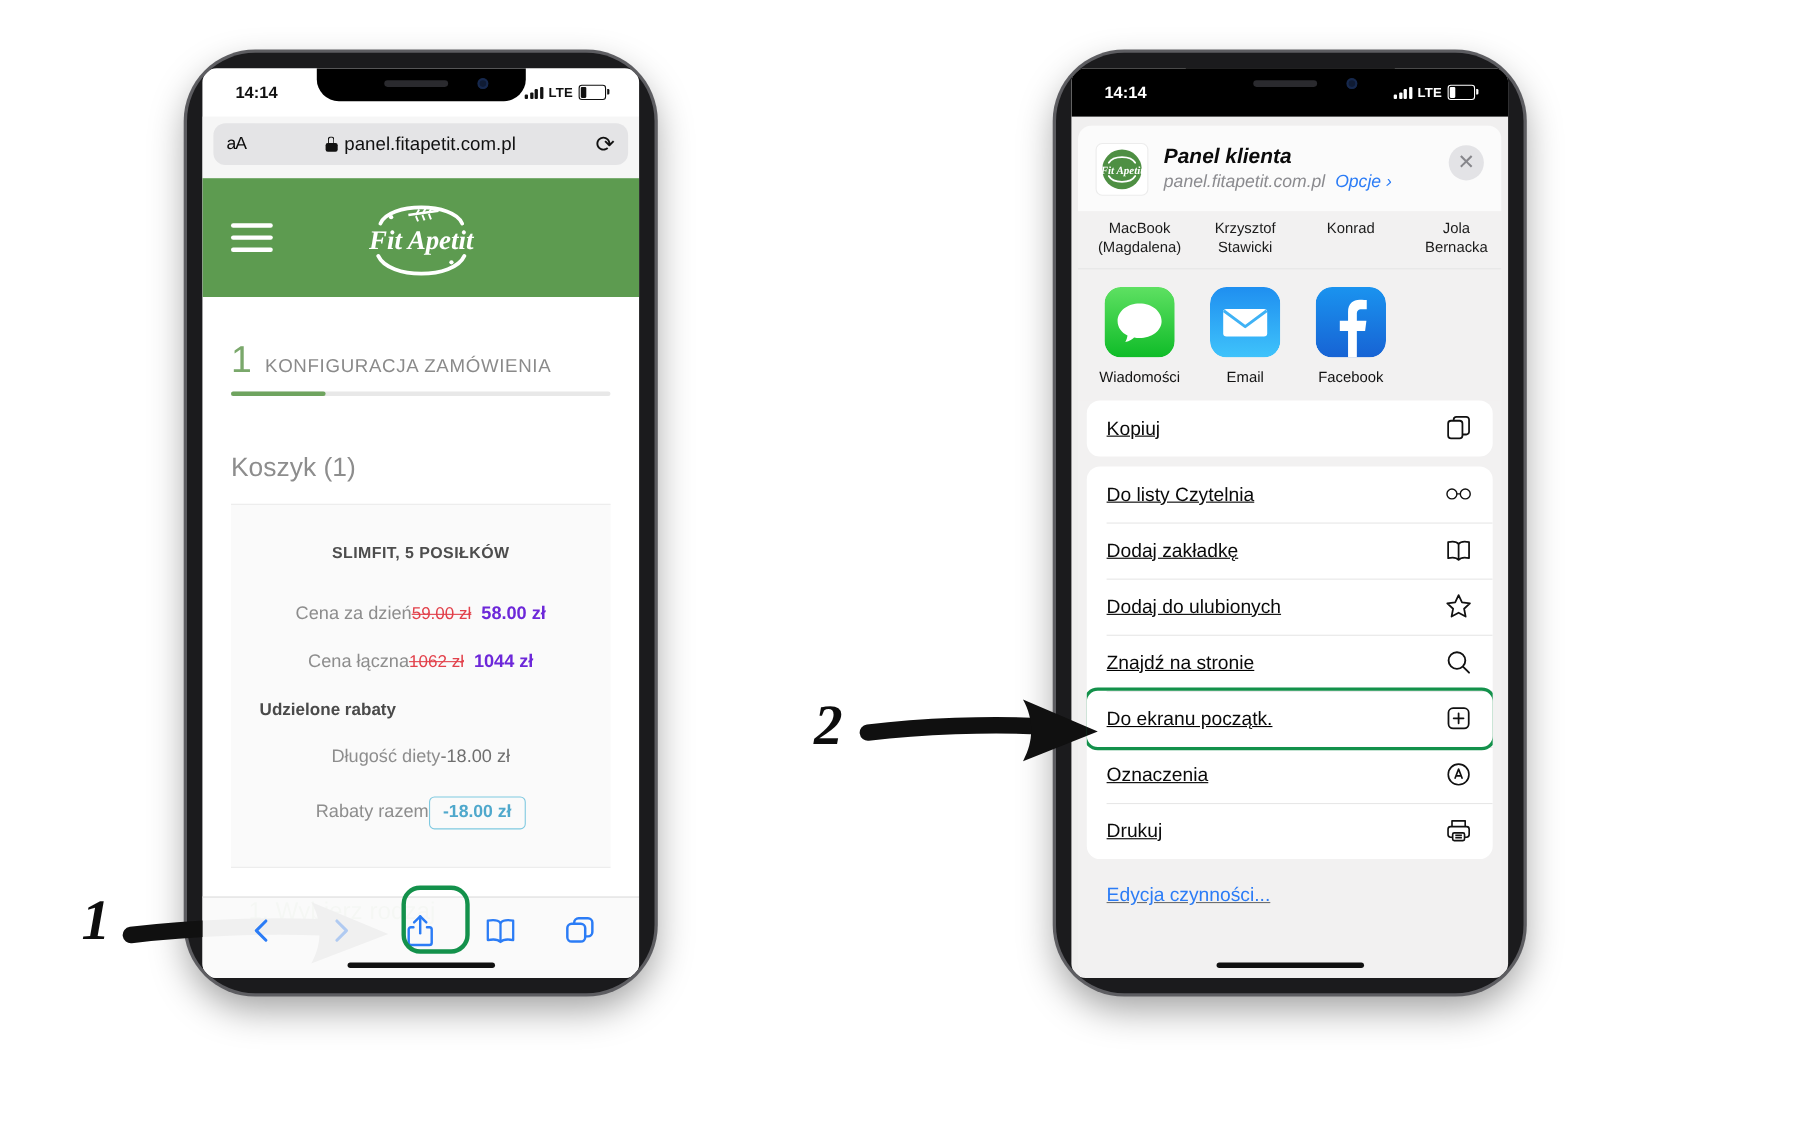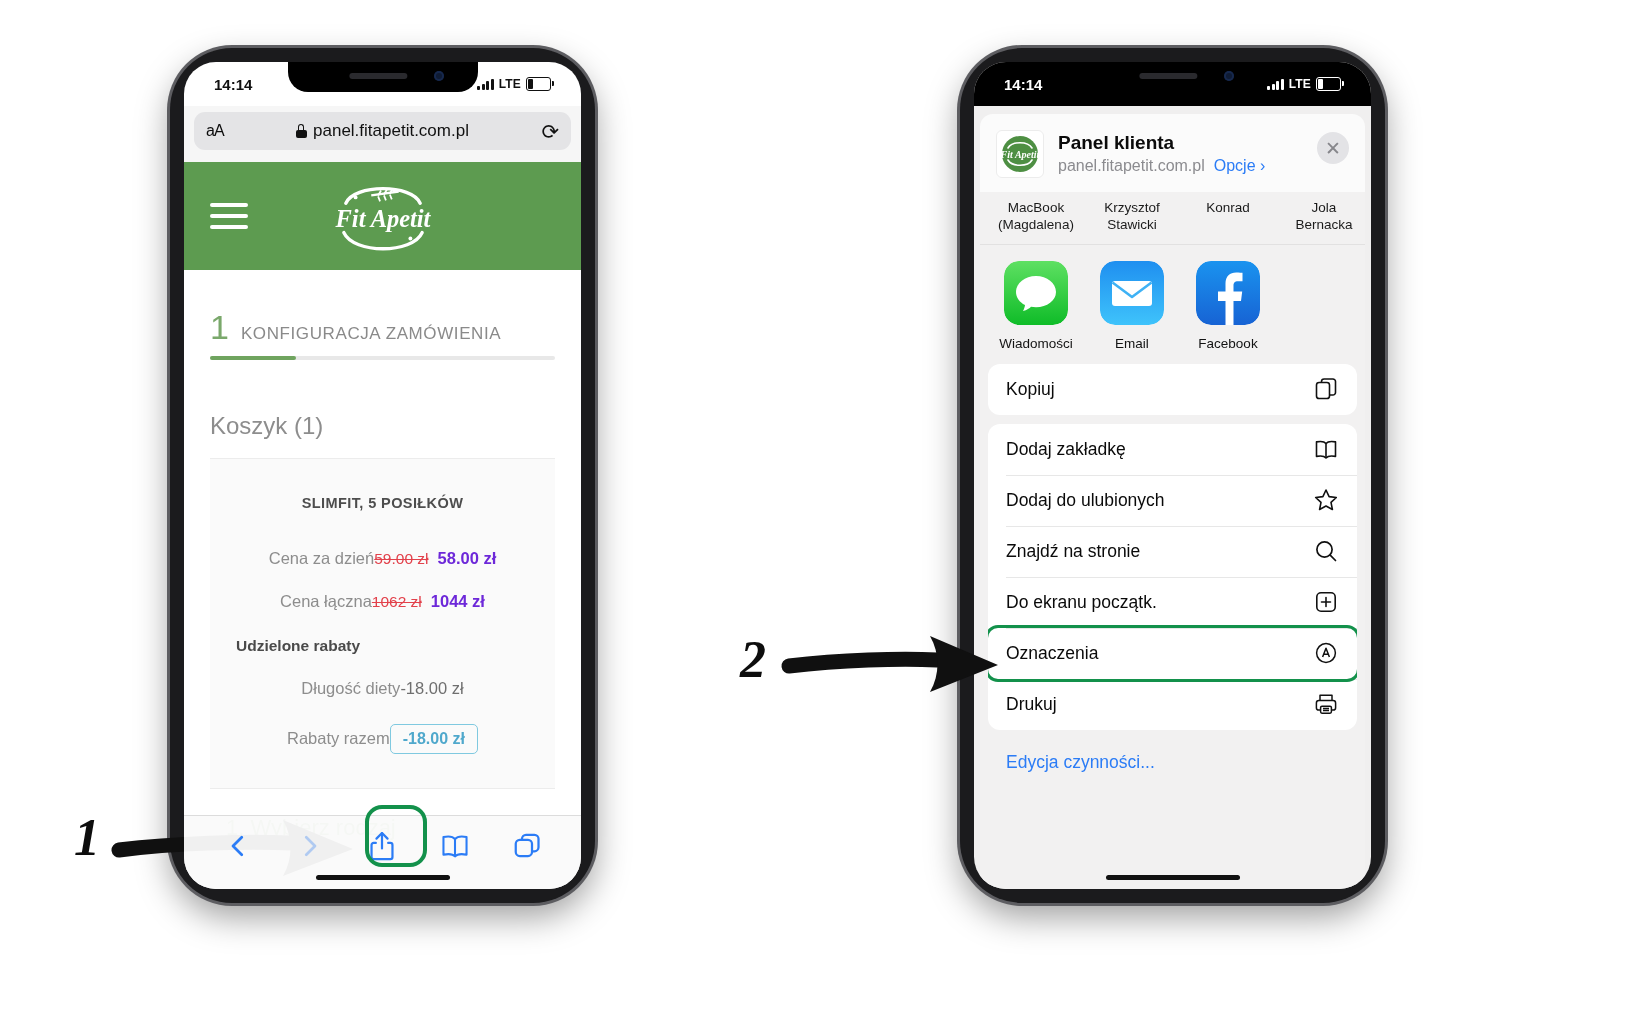--- a/index.html
+++ b/index.html
@@ -16,21 +16,21 @@
   .phone{
     position:absolute;
     border-radius:62px;
     background:#1b1b1d;
     box-shadow:0 0 0 3px #5d5d61, 0 14px 34px rgba(0,0,0,.38);
     overflow:hidden;
   }
   .phone .screen{
     position:absolute;
     left:14px;top:14px;right:14px;bottom:14px;
-    border-radius:32px;
+    border-radius:13px;
     background:#ffffff;
     overflow:hidden;
   }
   .notch{
     position:absolute;top:0;left:50%;transform:translateX(-50%);
     width:190px;height:30px;background:#000;
     border-bottom-left-radius:20px;border-bottom-right-radius:20px;
     z-index:30;
   }
   .notch .speaker{
@@ -146,21 +146,21 @@
   .sheet-head{
     background:#fbfbfb;display:flex;align-items:flex-start;gap:14px;
     padding:16px 16px 14px;position:relative;
   }
   .fav{
     width:46px;height:46px;border-radius:6px;background:#fff;
     border:1px solid #ececec;display:flex;align-items:center;justify-content:center;
     flex:0 0 auto;overflow:hidden;
   }
   .fav svg{width:40px;height:40px;}
-  .sh-txt{flex:1;min-width:0;padding-top:2px;}
+  .sh-txt{flex:1;min-width:0;padding-top:2px;font-style:italic;}
   .sh-title{font-size:19px;font-weight:bold;color:#0b0b0b;line-height:1.15;}
   .sh-sub{font-size:16px;color:#8b8b8f;margin-top:3px;display:flex;align-items:baseline;gap:9px;flex-wrap:nowrap;}
   .sh-opt{color:#2b7cf6;white-space:nowrap;}
   .close-btn{
     width:32px;height:32px;border-radius:50%;background:#e3e3e6;
     display:flex;align-items:center;justify-content:center;color:#86868b;
     font-size:19px;flex:0 0 auto;margin-top:2px;
   }
   .people{
     background:#f2f1f1;display:flex;gap:0;padding:8px 8px 10px;
@@ -168,21 +168,21 @@
   }
   .person{flex:0 0 96px;text-align:center;font-size:13.5px;color:#1b1b1b;line-height:1.25;}
   .apps{
     background:#f2f1f1;display:flex;padding:16px 8px 12px;overflow:hidden;
   }
   .app{flex:0 0 96px;text-align:center;}
   .app .ic{width:64px;height:64px;border-radius:15px;margin:0 auto 9px;display:block;overflow:hidden;}
   .app .nm{font-size:13.5px;color:#131313;}
 
   .menu{padding:0 8px;}
-  .mgroup{background:#fff;border-radius:12px;margin-bottom:9px;overflow:hidden;}
+  .mgroup{background:#fff;border-radius:12px;margin-bottom:9px;overflow:hidden;text-decoration:underline;}
   .mrow{
     display:flex;align-items:center;justify-content:space-between;
     padding:0 18px;height:51px;position:relative;
   }
   .mrow + .mrow:before{
     content:"";position:absolute;left:18px;right:0;top:0;height:1px;background:#e7e7e7;
   }
   .mrow .txt{font-size:17.5px;color:#0a0a0a;}
   .mrow .ic{width:26px;height:26px;color:#111;}
   .mrow .ic svg{width:100%;height:100%;display:block;}
@@ -465,20 +465,30 @@
                 <svg viewBox="0 0 26 26" fill="none" stroke="currentColor" stroke-width="1.6" stroke-linejoin="round">
                   <rect x="3.5" y="6.5" width="13" height="16" rx="2.6"></rect>
                   <path d="M8.5 6.5 V5.6 A2.6 2.6 0 0 1 11.1 3 H19.9 A2.6 2.6 0 0 1 22.5 5.6 V16.4 A2.6 2.6 0 0 1 19.9 19 H16.5"></path>
                 </svg>
               </span>
             </div>
           </div>
 
           <div class="mgroup" style="position:relative;">
             <div class="mrow">
+              <span class="txt">Do listy Czytelnia</span>
+              <span class="ic">
+                <svg viewBox="0 0 30 26" fill="none" stroke="currentColor" stroke-width="1.5">
+                  <circle cx="8" cy="13" r="5.2"></circle>
+                    <circle cx="22" cy="13" r="5.2"></circle>
+                    <path d="M13.2 13 H16.8"></path>
+                </svg>
+              </span>
+            </div>
+            <div class="mrow">
               <span class="txt">Dodaj zakładkę</span>
               <span class="ic">
                 <svg viewBox="0 0 26 26" fill="none" stroke="currentColor" stroke-width="1.6" stroke-linejoin="round">
                   <path d="M13 7.5 C11.2 5.3 7 5.2 3.5 5.9 V20.4 C7 19.7 11.2 19.8 13 22 C14.8 19.8 19 19.7 22.5 20.4 V5.9 C19 5.2 14.8 5.3 13 7.5 Z"></path>
                   <path d="M13 7.5 V22"></path>
                 </svg>
               </span>
             </div>
             <div class="mrow">
               <span class="txt">Dodaj do ulubionych</span>

